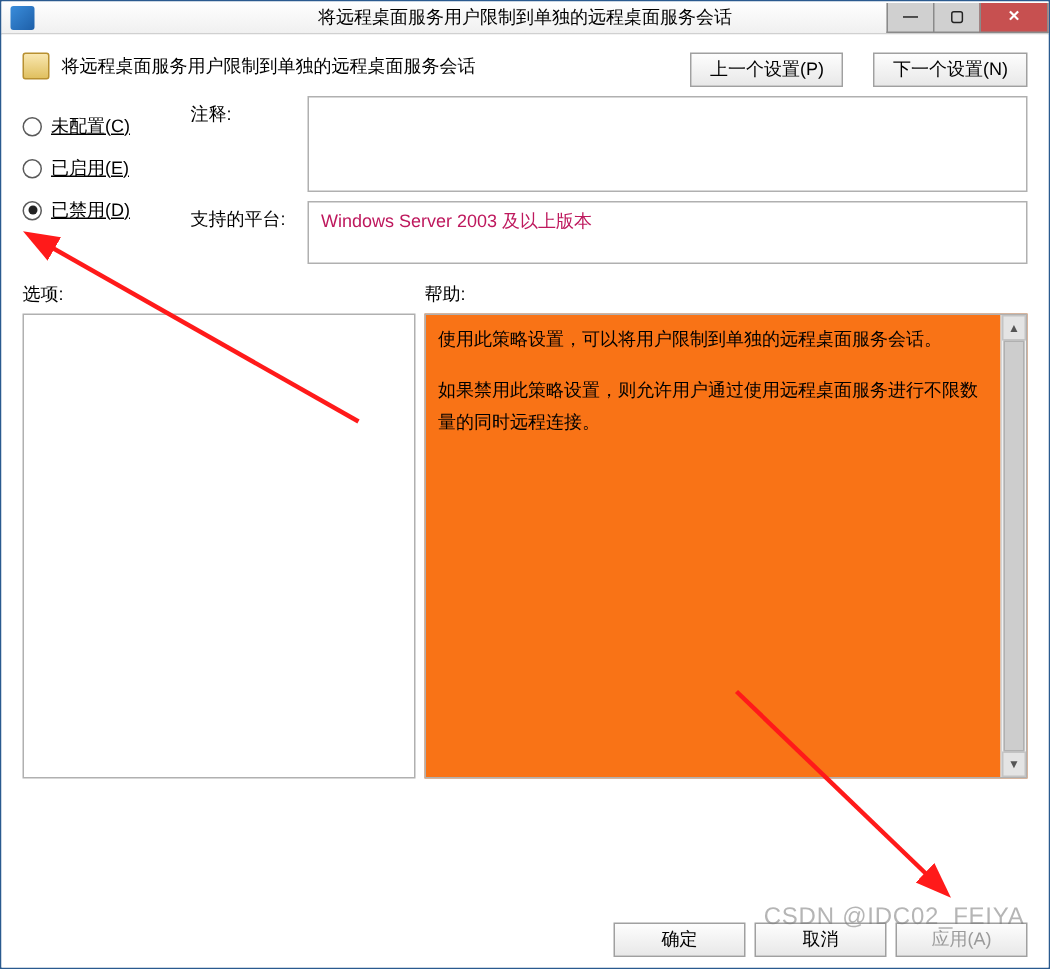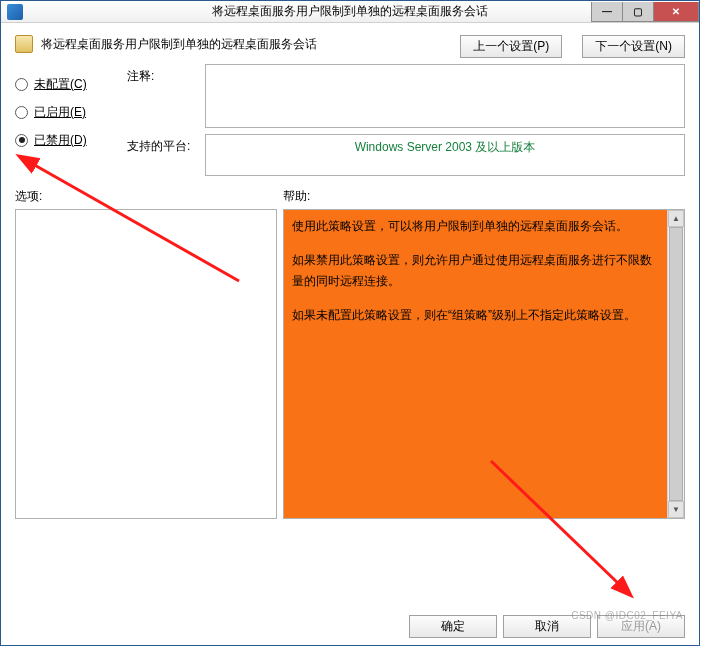--- a/index.html
+++ b/index.html
@@ -150,23 +150,22 @@
     height: 64px;
     border: 1px solid #b0b0b0;
     background: #fff;
   }
   .platform-box {
     height: 42px;
     border: 1px solid #b0b0b0;
     background: #fff;
     padding: 4px 8px;
     font-size: 12px;
-    color: #15803d;
+    color: #be185d;
     overflow: auto;
-    text-align: center;
   }
   .panes-labels {
     display: flex;
     margin-top: 12px;
   }
   .panes-labels > div:first-child { width: 268px; }
   .panes {
     display: flex;
     gap: 6px;
     margin-top: 4px;
@@ -224,21 +223,21 @@
     position: absolute;
     pointer-events: none;
     z-index: 50;
   }
   .arrow svg { display:block; }
   .watermark {
     position:absolute;
     right: 16px;
     bottom: 24px;
     color: rgba(120,120,120,0.55);
-    font-size: 10px;
+    font-size: 16px;
     letter-spacing: 0.5px;
     pointer-events:none;
   }
 </style>
 </head>
 <body>
 
 <div class="window">
 
   <div class="titlebar">
@@ -294,21 +293,20 @@
       <div>选项:</div>
       <div>帮助:</div>
     </div>
 
     <div class="panes">
       <div class="options-pane"></div>
       <div class="help-pane">
         <div class="help-text">
           <p>使用此策略设置，可以将用户限制到单独的远程桌面服务会话。</p>
           <p>如果禁用此策略设置，则允许用户通过使用远程桌面服务进行不限数量的同时远程连接。</p>
-          <p>如果未配置此策略设置，则在“组策略”级别上不指定此策略设置。</p>
         </div>
         <div class="scrollbar">
           <div class="sb-btn">▲</div>
           <div class="sb-track">
             <div class="sb-thumb"></div>
           </div>
           <div class="sb-btn">▼</div>
         </div>
       </div>
     </div>

